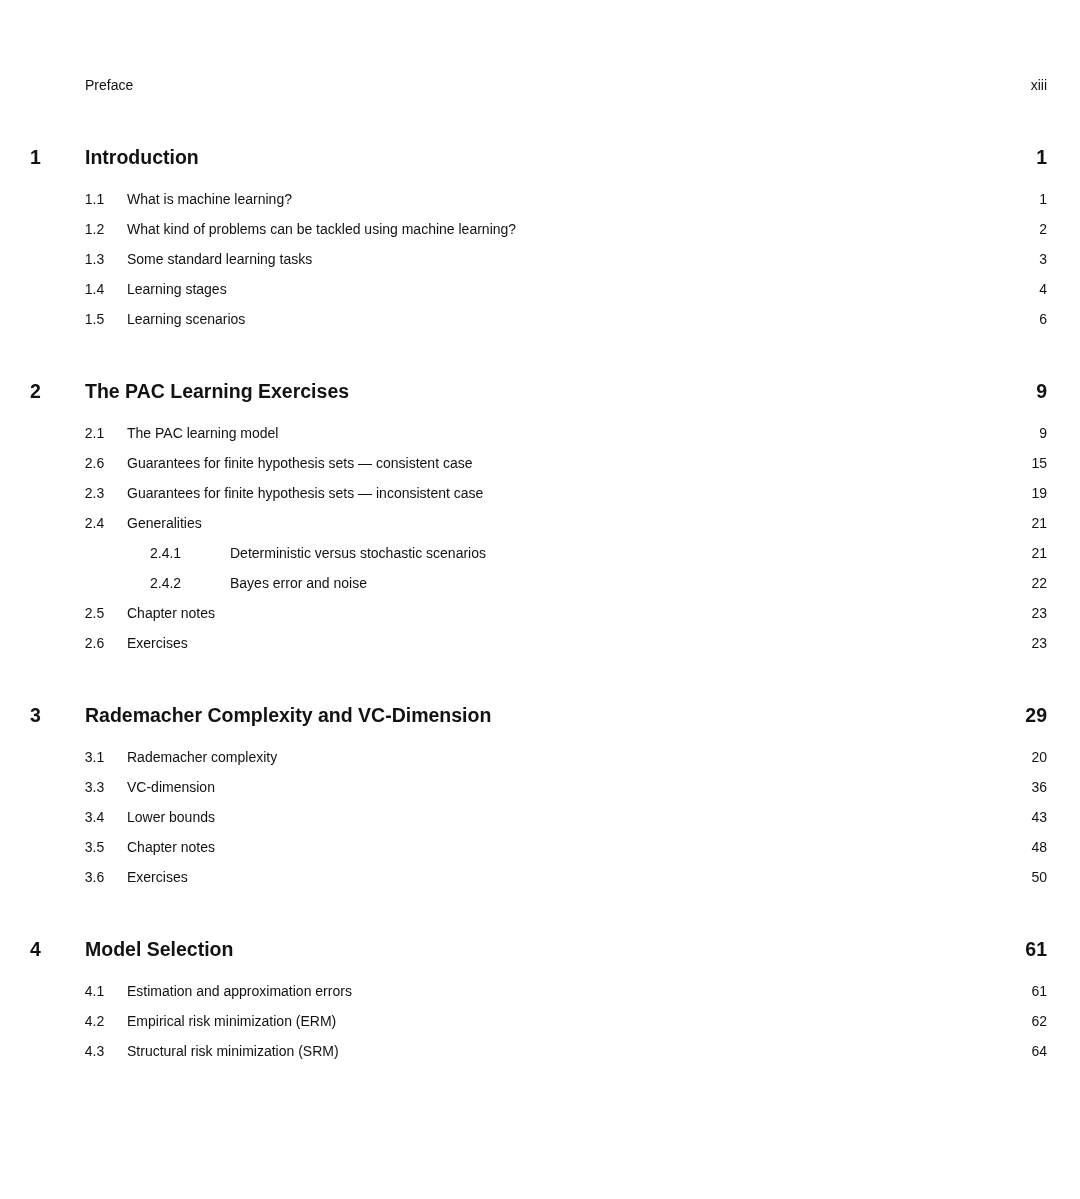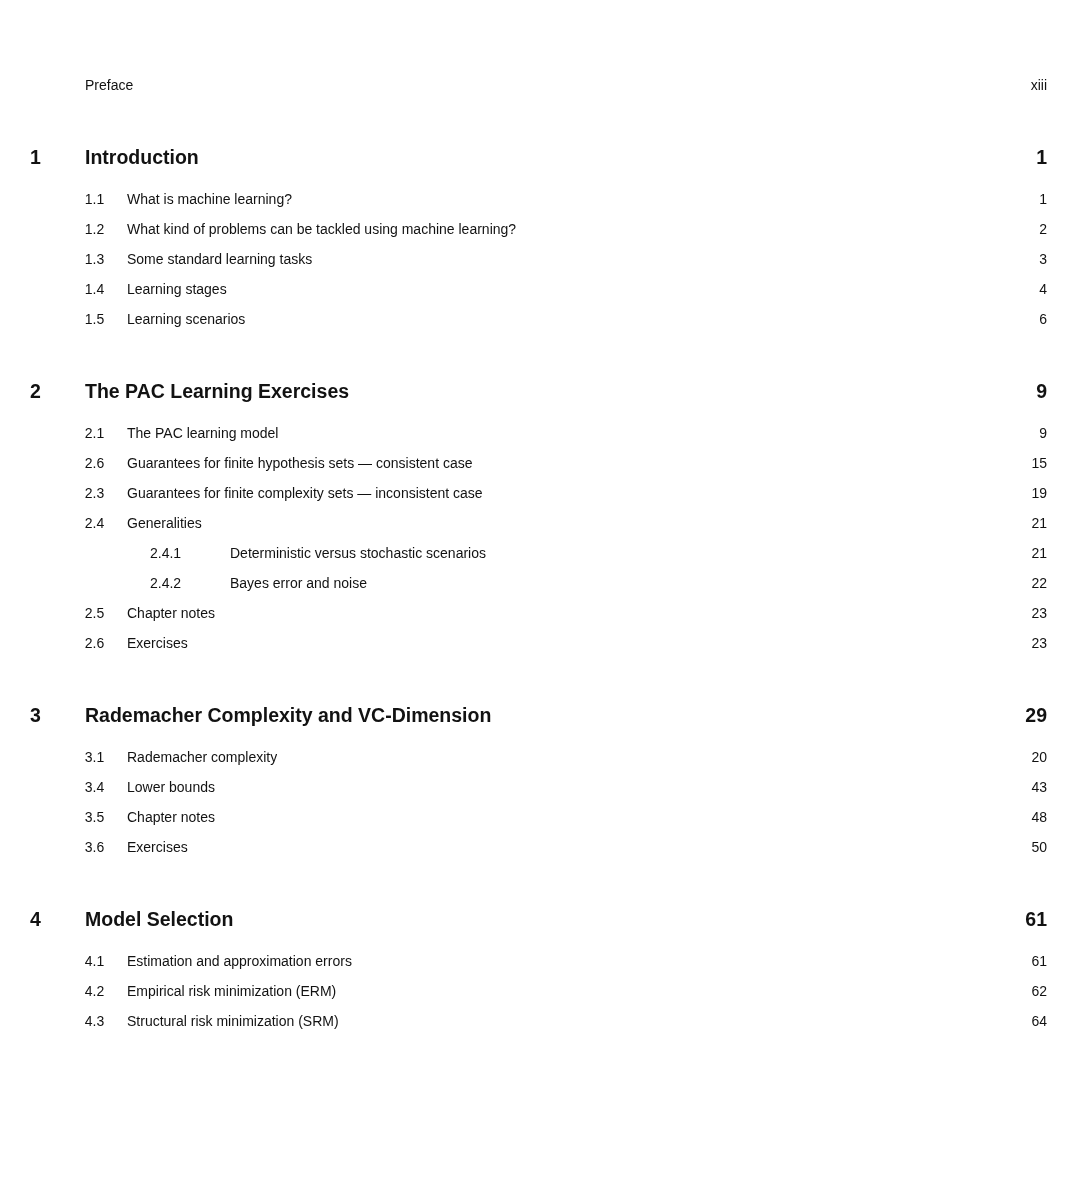--- a/index.html
+++ b/index.html
@@ -94,21 +94,21 @@
         <span class="title">The PAC learning model</span>
         <span class="page">9</span>
       </div>
       <div class="row section">
         <span class="num">2.6</span>
         <span class="title">Guarantees for finite hypothesis sets — consistent case</span>
         <span class="page">15</span>
       </div>
       <div class="row section">
         <span class="num">2.3</span>
-        <span class="title">Guarantees for finite complexity sets — inconsistent case</span>
+        <span class="title">Guarantees for finite hypothesis sets — inconsistent case</span>
         <span class="page">19</span>
       </div>
       <div class="row section">
         <span class="num">2.4</span>
         <span class="title">Generalities</span>
         <span class="page">21</span>
       </div>
       <div class="row subsection">
         <span class="num">2.4.1</span>
         <span class="title">Deterministic versus stochastic scenarios</span>
@@ -131,20 +131,25 @@
       </div>
       <div class="row chapter">
         <span class="num">3</span>
         <span class="title">Rademacher Complexity and VC-Dimension</span>
         <span class="page">29</span>
       </div>
       <div class="row section">
         <span class="num">3.1</span>
         <span class="title">Rademacher complexity</span>
         <span class="page">20</span>
+      </div>
+      <div class="row section">
+        <span class="num">3.3</span>
+        <span class="title">VC-dimension</span>
+        <span class="page">36</span>
       </div>
       <div class="row section">
         <span class="num">3.4</span>
         <span class="title">Lower bounds</span>
         <span class="page">43</span>
       </div>
       <div class="row section">
         <span class="num">3.5</span>
         <span class="title">Chapter notes</span>
         <span class="page">48</span>

